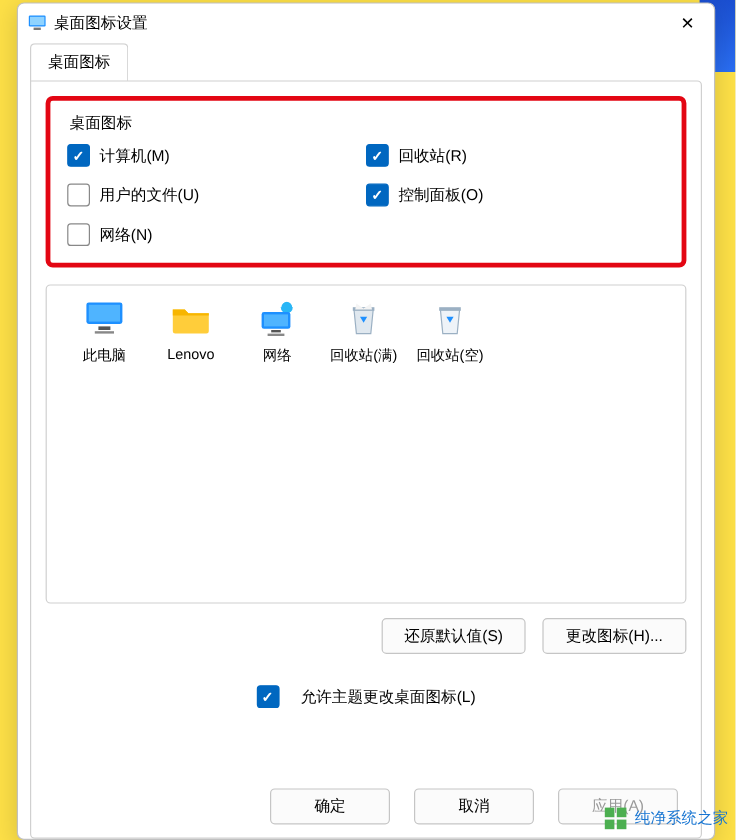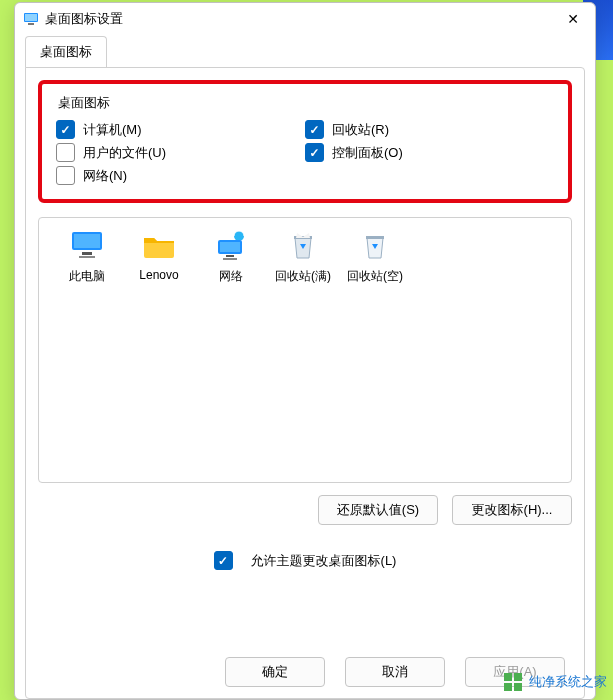--- a/index.html
+++ b/index.html
@@ -1,28 +1,28 @@
 <!DOCTYPE html>
 <html><head>
 <meta charset="utf-8">
 <style>
   html,body{margin:0;padding:0;font-family:"Segoe UI","Microsoft YaHei",sans-serif;font-size:13px;background:#f0f0f0;color:#000;}
-  .screen{width:613px;height:700px;position:relative;overflow:hidden;background:#bef264;}
+  .screen{width:613px;height:700px;position:relative;overflow:hidden;background:#fde047;}
   .bg-strip{position:absolute;top:0;right:0;width:30px;height:60px;background:linear-gradient(180deg,#1b4fd1,#2a6ef2);}
   .dialog{position:absolute;left:14px;top:2px;width:580px;height:696px;background:#fff;border:1px solid #c0c0c0;border-radius:6px;box-shadow:0 4px 20px rgba(0,0,0,.15);display:flex;flex-direction:column;}
   .titlebar{height:32px;display:flex;align-items:center;padding:0 8px;}
   .titlebar .icon{width:16px;height:16px;margin-right:6px;}
   .titlebar .title{flex:1;font-size:13px;}
   .titlebar .close{width:28px;text-align:center;font-size:14px;cursor:pointer;}
   .tabstrip{padding:0 10px;}
   .tab{display:inline-block;background:#fff;border:1px solid #d0d0d0;border-bottom:1px solid #fff;border-radius:4px 4px 0 0;padding:6px 14px;position:relative;top:1px;}
   .tab-panel{border:1px solid #d0d0d0;border-radius:0 4px 4px 4px;margin:0 10px;flex:1;padding:12px 12px 60px 12px;position:relative;}
   .red-box{border:4px solid #e30613;border-radius:6px;padding:8px 14px 14px 14px;margin-bottom:14px;}
   .group-legend{font-size:13px;margin:2px 0 8px 2px;}
-  .checks{display:grid;grid-template-columns:1fr 1fr;row-gap:4px;}
+  .checks{display:grid;grid-template-columns:1fr 1fr;row-gap:14px;}
   .check{display:flex;align-items:center;gap:8px;}
   .cbox{width:17px;height:17px;border:1px solid #888;border-radius:3px;display:flex;align-items:center;justify-content:center;background:#fff;}
   .cbox.checked{background:#0067c0;border-color:#0067c0;color:#fff;font-weight:bold;}
   .cbox.checked::after{content:"✓";font-size:12px;line-height:1;}
   .icon-list{border:1px solid #d0d0d0;border-radius:4px;min-height:240px;padding:12px;display:flex;align-items:flex-start;}
   .ico-item{display:flex;flex-direction:column;align-items:center;width:72px;}
   .ico-item .glyph{width:34px;height:30px;margin-bottom:8px;}
   .ico-item .label{font-size:12px;text-align:center;}
   .btn-row{display:flex;justify-content:flex-end;gap:14px;margin-top:12px;}
   .btn{min-width:120px;height:30px;border:1px solid #c5c5c5;border-radius:4px;background:#fbfbfb;cursor:pointer;font-size:13px;}

